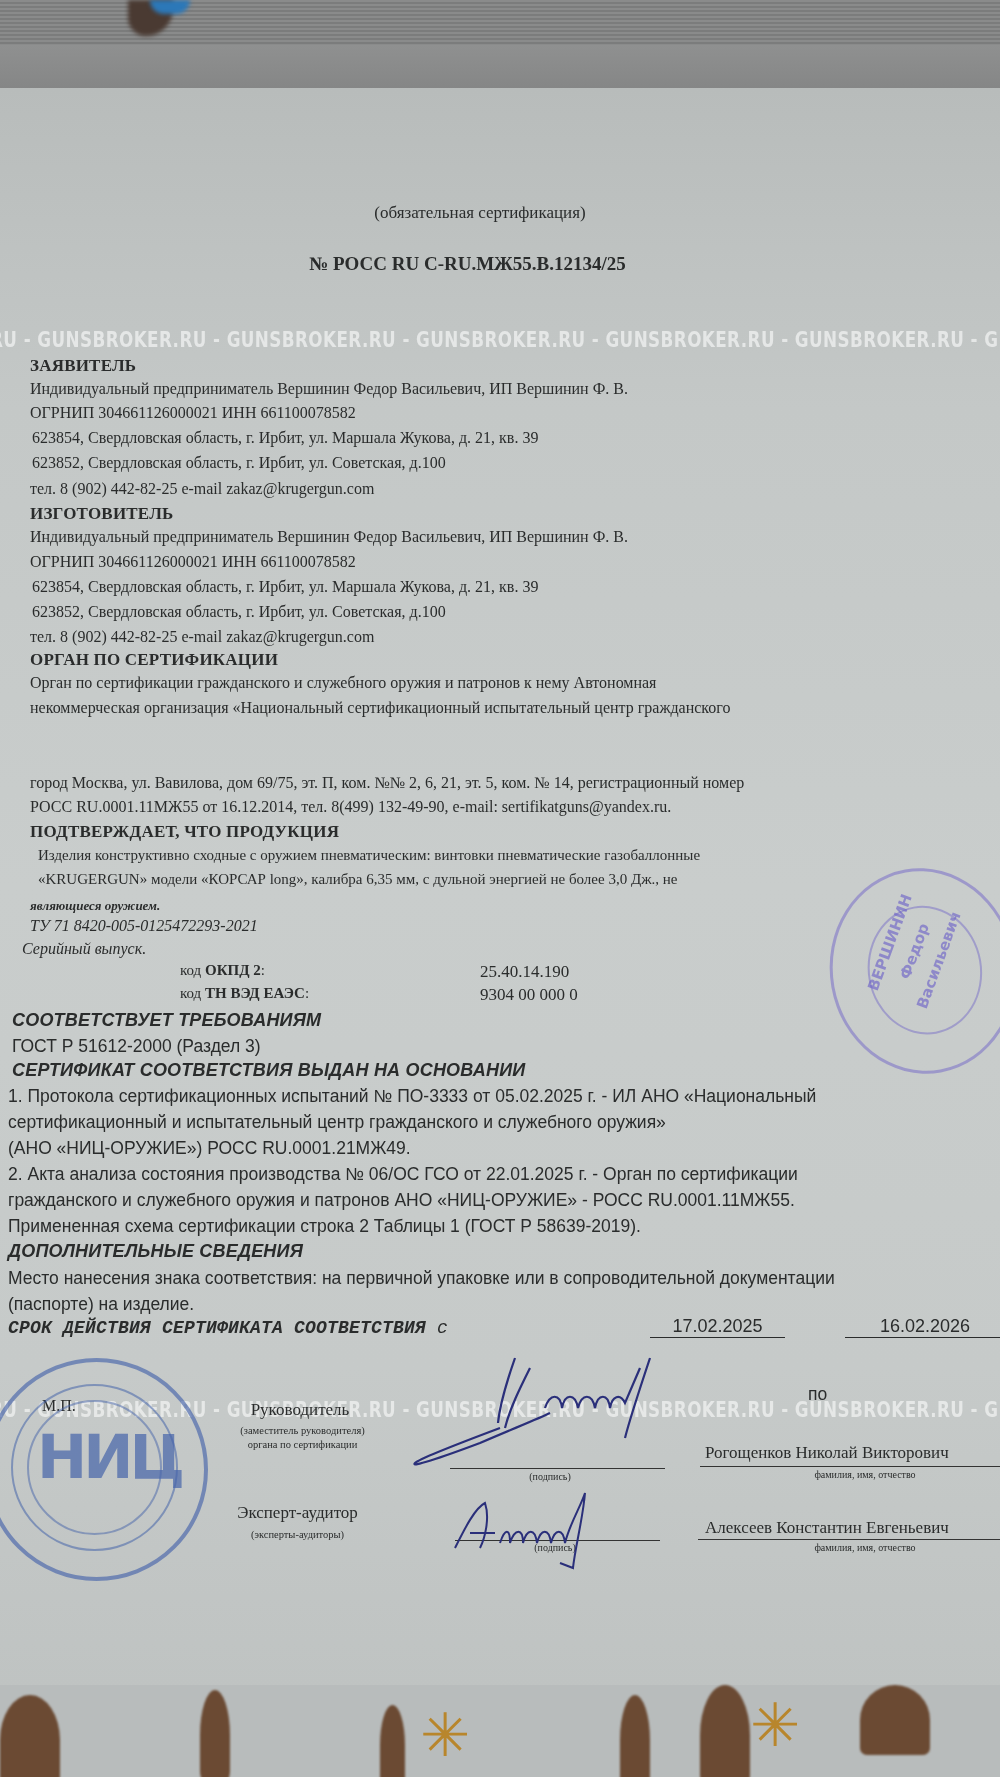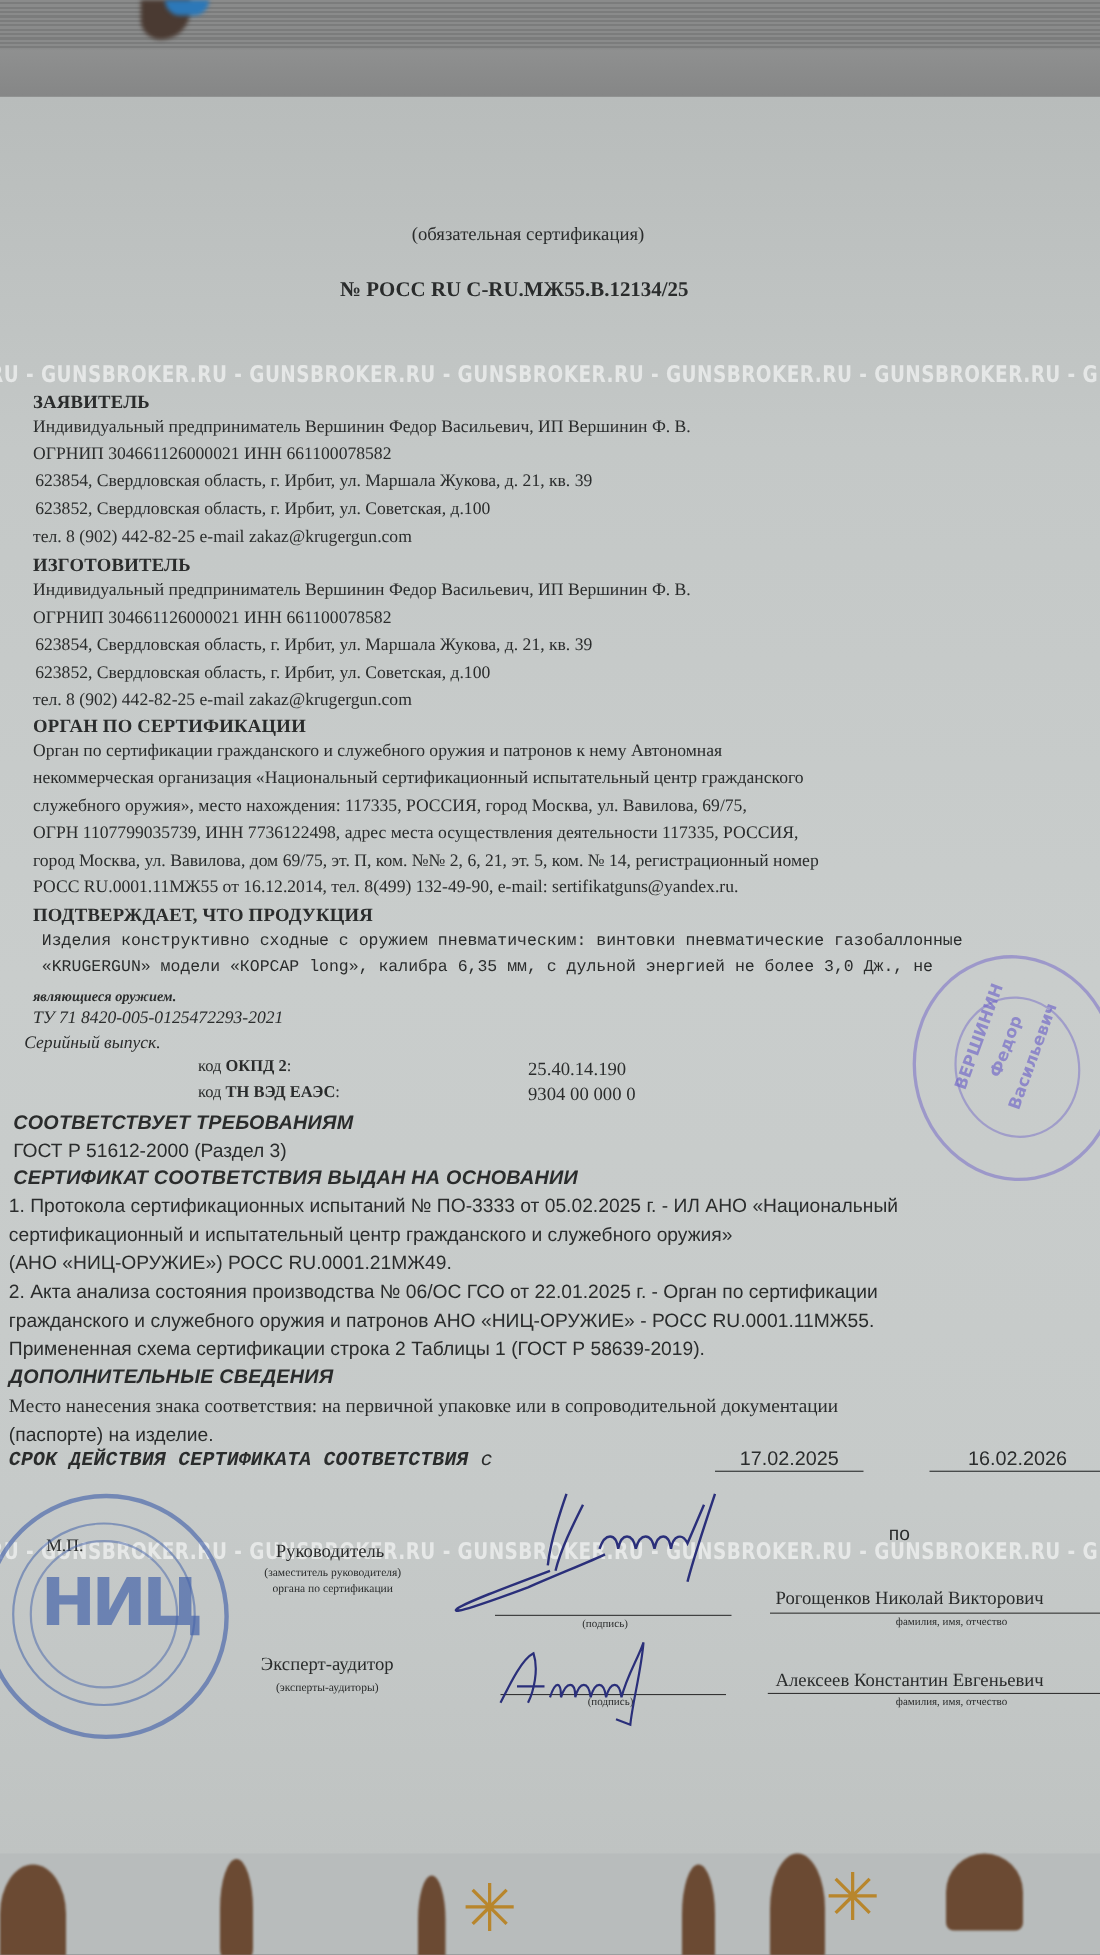--- a/index.html
+++ b/index.html
@@ -66,21 +66,21 @@
     .wm1 { top: 240px; width: 1260px; left: -10px; }
     .wm2 { top: 1310px; width: 1260px; left: -10px; }
 
     .sec-head {
       position: absolute; font-weight: bold; font-size: 17px; letter-spacing: 0.2px;
     }
     .sec-head.italic { font-style: italic; font-family: "Liberation Sans", sans-serif; font-size: 18px; }
     .line {
       position: absolute; font-size: 16px; white-space: nowrap;
     }
-    .line.sans { font-family: Liberation Mono, monospace; font-size: 15px; }
+    .line.sans { font-family: Liberation Serif, serif; font-size: 15px; }
     .line.big { font-size: 17.5px; font-family: "Liberation Sans", sans-serif; }
     .line.ital { font-style: italic; }
     .line.boldital { font-style: italic; font-weight: bold; font-size: 13px; }
     .code-label { position: absolute; font-size: 15px; }
     .code-label b { font-weight: bold; }
     .code-value { position: absolute; font-size: 17px; }
 
     .date-box {
       position: absolute; font-size: 18px; font-family: "Liberation Sans", sans-serif;
       border-bottom: 1px solid #2a2c2c; text-align: center;
@@ -152,22 +152,20 @@
   <div class="sec-head" style="left:30px; top:416px;">ИЗГОТОВИТЕЛЬ</div>
   <div class="line" style="left:30px; top:440px;">Индивидуальный предприниматель Вершинин Федор Васильевич, ИП Вершинин Ф. В.</div>
   <div class="line" style="left:30px; top:465px;">ОГРНИП 304661126000021 ИНН 661100078582</div>
   <div class="line" style="left:32px; top:490px;"> 623854, Свердловская область, г. Ирбит, ул. Маршала Жукова, д. 21, кв. 39</div>
   <div class="line" style="left:32px; top:515px;"> 623852, Свердловская область, г. Ирбит, ул. Советская, д.100</div>
   <div class="line" style="left:30px; top:540px;">тел. 8 (902) 442-82-25 e-mail zakaz@krugergun.com</div>
 
   <div class="sec-head" style="left:30px; top:562px;">ОРГАН ПО СЕРТИФИКАЦИИ</div>
   <div class="line" style="left:30px; top:611px;">некоммерческая организация «Национальный сертификационный испытательный центр гражданского</div>
   <div class="line" style="left:30px; top:586px;">Орган по сертификации гражданского и служебного оружия и патронов к нему Автономная</div>
-  <div class="line" style="left:30px; top:636px;">служебного оружия», место нахождения: 117335, РОССИЯ, город Москва, ул. Вавилова, 69/75,</div>
-  <div class="line" style="left:30px; top:661px;">ОГРН 1107799035739, ИНН 7736122498, адрес места осуществления деятельности 117335, РОССИЯ,</div>
   <div class="line" style="left:30px; top:686px;">город Москва, ул. Вавилова, дом 69/75, эт. П, ком. №№ 2, 6, 21, эт. 5, ком. № 14, регистрационный номер</div>
   <div class="line" style="left:30px; top:710px;">РОСС RU.0001.11МЖ55 от 16.12.2014, тел. 8(499) 132-49-90, e-mail: sertifikatguns@yandex.ru.</div>
 
   <div class="sec-head" style="left:30px; top:734px;">ПОДТВЕРЖДАЕТ, ЧТО ПРОДУКЦИЯ</div>
   <div class="line sans" style="left:38px; top:759px;">Изделия конструктивно сходные с оружием пневматическим: винтовки пневматические газобаллонные</div>
   <div class="line sans" style="left:38px; top:783px;">«KRUGERGUN» модели «КОРСАР long», калибра 6,35 мм, с дульной энергией не более 3,0 Дж., не</div>
   <div class="line boldital" style="left:30px; top:810px;">являющиеся оружием.</div>
   <div class="line ital" style="left:30px; top:829px;">ТУ 71 8420-005-0125472293-2021</div>
   <div class="line ital" style="left:22px; top:852px;">Серийный выпуск.</div>
 
@@ -185,21 +183,21 @@
 
   <div class="sec-head italic" style="left:12px; top:972px;">СЕРТИФИКАТ СООТВЕТСТВИЯ ВЫДАН НА ОСНОВАНИИ</div>
   <div class="line big" style="left:8px; top:998px;">1. Протокола сертификационных испытаний № ПО-3333 от 05.02.2025 г. - ИЛ АНО «Национальный</div>
   <div class="line big" style="left:8px; top:1024px;">сертификационный и испытательный центр гражданского и служебного оружия»</div>
   <div class="line big" style="left:8px; top:1050px;">(АНО «НИЦ-ОРУЖИЕ») РОСС RU.0001.21МЖ49.</div>
   <div class="line big" style="left:8px; top:1076px;">2. Акта анализа состояния производства № 06/ОС ГСО от 22.01.2025 г. - Орган по сертификации</div>
   <div class="line big" style="left:8px; top:1102px;">гражданского и служебного оружия и патронов АНО «НИЦ-ОРУЖИЕ» - РОСС RU.0001.11МЖ55.</div>
   <div class="line big" style="left:8px; top:1128px;">Примененная схема сертификации строка 2 Таблицы 1 (ГОСТ Р 58639-2019).</div>
 
   <div class="sec-head italic" style="left:8px; top:1153px;">ДОПОЛНИТЕЛЬНЫЕ СВЕДЕНИЯ</div>
-  <div class="line big" style="left:8px; top:1180px;font-family:Liberation Serif, serif;">Место нанесения знака соответствия: на первичной упаковке или в сопроводительной документации</div>
+  <div class="line big" style="left:8px; top:1180px;">Место нанесения знака соответствия: на первичной упаковке или в сопроводительной документации</div>
   <div class="line big" style="left:8px; top:1206px;">(паспорте) на изделие.</div>
 
   <div class="sec-head italic" style="left:8px; top:1230px;font-family:Liberation Mono, monospace;">
     <span>СРОК ДЕЙСТВИЯ СЕРТИФИКАТА СООТВЕТСТВИЯ</span> <span style="font-weight:normal;">с</span>
   </div>
   <div class="date-box" style="left:650px; top:1228px; width:135px;">17.02.2025</div>
   <div class="line big" style="left:808px; top:1296px;">по</div>
   <div class="date-box" style="left:845px; top:1228px; width:160px;">16.02.2026</div>
 
   <div class="stamp stamp-right">

